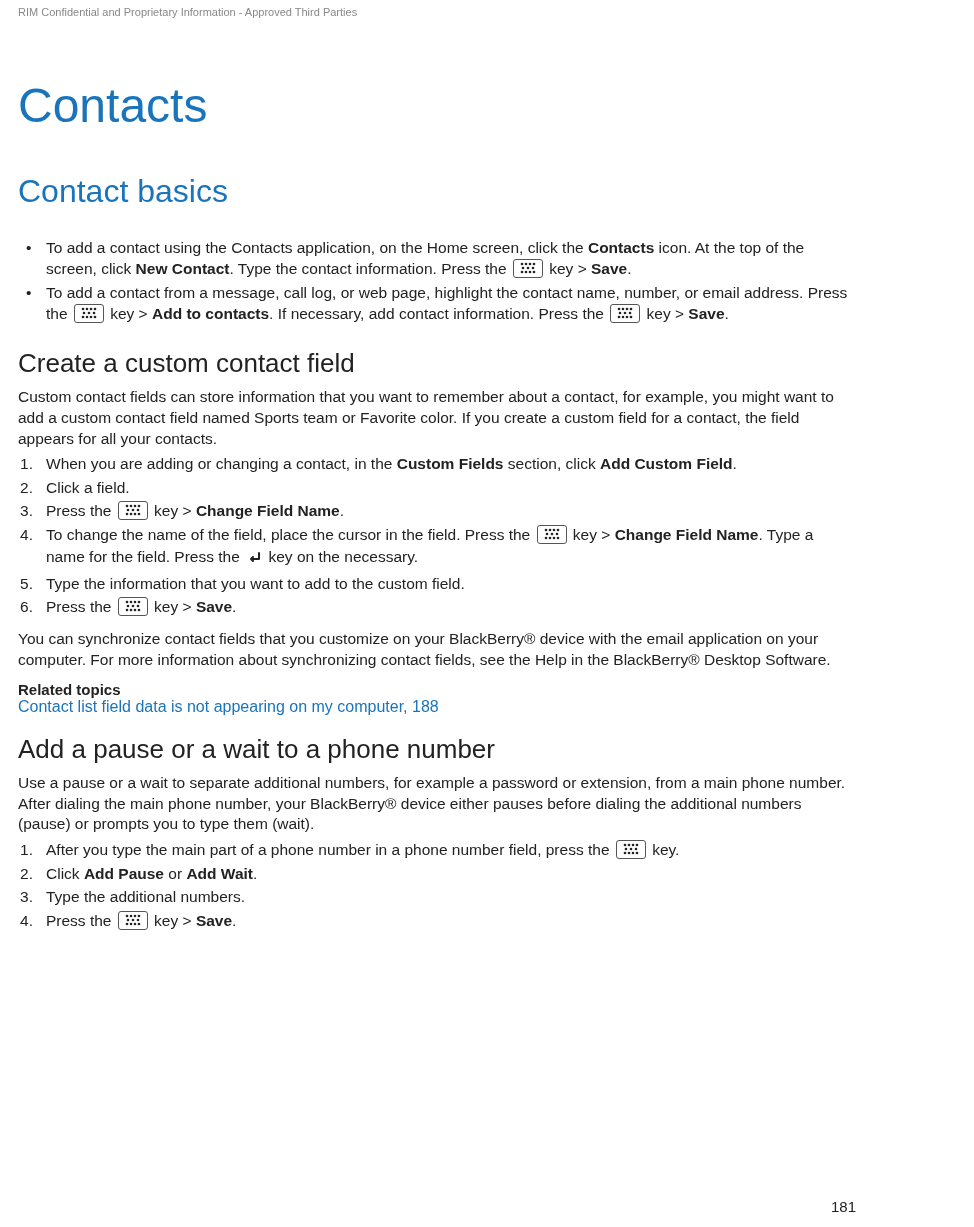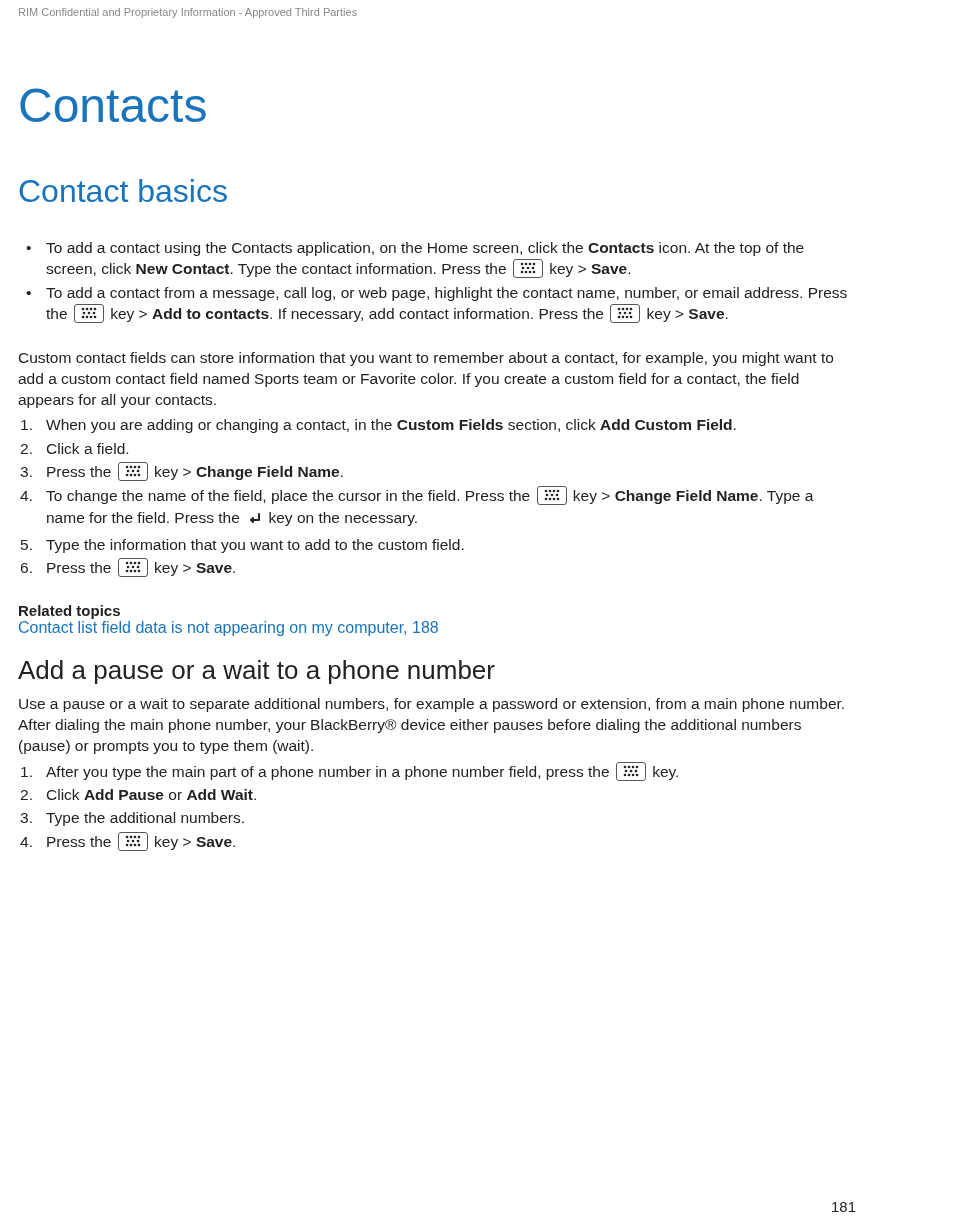--- a/index.html
+++ b/index.html
@@ -91,21 +91,21 @@
   }
   .bold { font-weight: 700; }
   .link {
     color: #1a74bc;
     text-decoration: none;
     margin-top: 36px;
   }
   .related-heading {
     font-size: 15px;
     font-weight: 700;
-    margin-top: 22px;
+    margin-top: 10px;
   }
   .page-number {
     position: absolute;
     right: 18px;
     bottom: 12px;
     font-size: 15px;
     color: #222;
   }
   
   .bb-key {
@@ -199,20 +199,21 @@
               <circle cx="12" cy="11" r="1.3"></circle>
               <circle cx="16" cy="11" r="1.3"></circle>
       </g>
     </svg>
   </span>
 <span> key &gt; </span><span class="bold">Save</span><span>.</span>
     </li>
   </ul>
 
   
+  <h3 class="sub">Create a custom contact field</h3>
   <p class="body">Custom contact fields can store information that you want to remember about a contact, for example, you might want to add a custom contact field named Sports team or Favorite color. If you create a custom field for a contact, the field appears for all your contacts.</p>
   <ol class="steps">
     <li>
       <span>When you are adding or changing a contact, in the </span><span class="bold">Custom Fields</span><span> section, click </span><span class="bold">Add Custom Field</span><span>.</span>
     </li>
     <li>Click a field.</li>
     <li>
       <span>Press the </span>
   <span class="bb-key">
     <svg viewBox="0 0 20 14">
@@ -276,20 +277,21 @@
         <circle cx="4" cy="11" r="1.3"></circle>
               <circle cx="8" cy="11" r="1.3"></circle>
               <circle cx="12" cy="11" r="1.3"></circle>
               <circle cx="16" cy="11" r="1.3"></circle>
       </g>
     </svg>
   </span>
 <span> key &gt; </span><span class="bold">Save</span><span>.</span>
     </li>
   </ol>
+  <p class="body">You can synchronize contact fields that you customize on your BlackBerry® device with the email application on your computer. For more information about synchronizing contact fields, see the Help in the BlackBerry® Desktop Software.</p>
   <div class="related-heading">Related topics</div>
   <a href="#" class="link body">Contact list field data is not appearing on my computer, 188</a>
 
   
   <h3 class="sub">Add a pause or a wait to a phone number</h3>
   <p class="body">Use a pause or a wait to separate additional numbers, for example a password or extension, from a main phone number. After dialing the main phone number, your BlackBerry® device either pauses before dialing the additional numbers (pause) or prompts you to type them (wait).</p>
   <ol class="steps">
     <li>
       <span>After you type the main part of a phone number in a phone number field, press the </span>
   <span class="bb-key">

